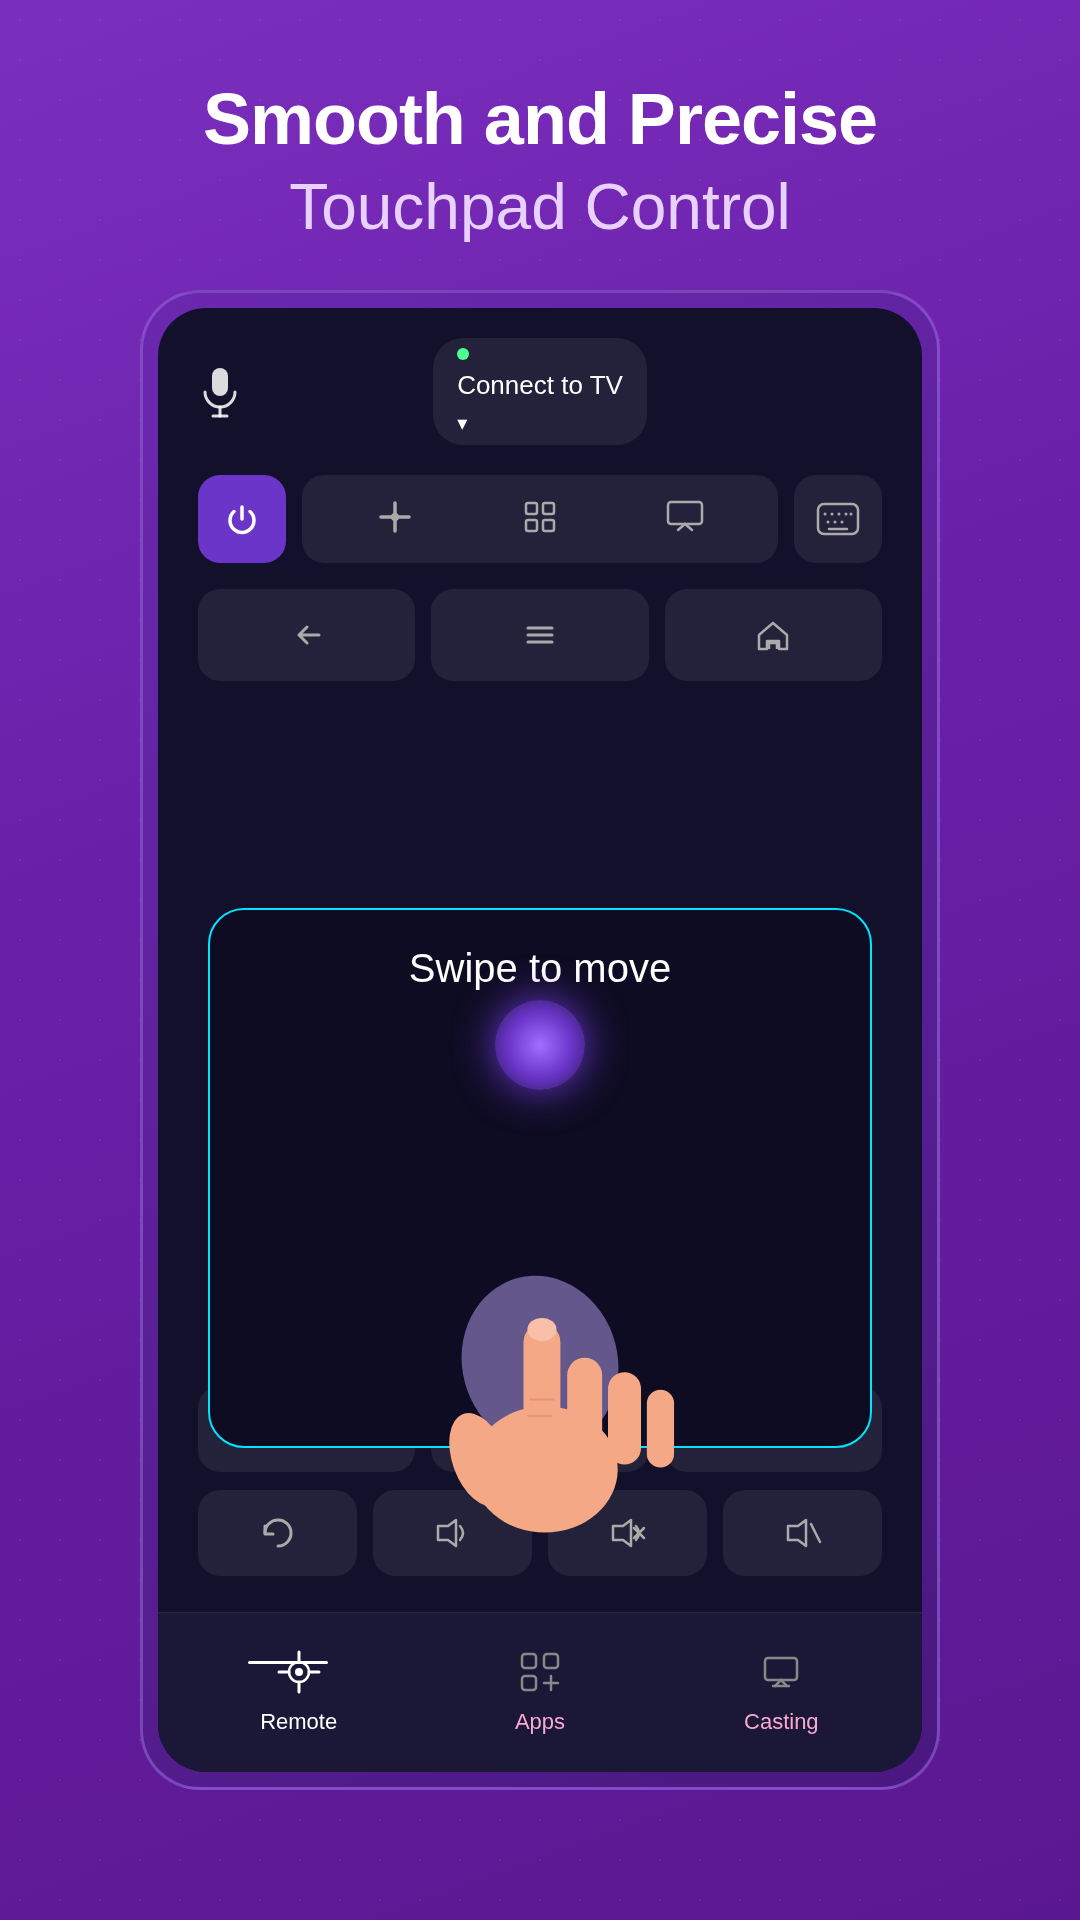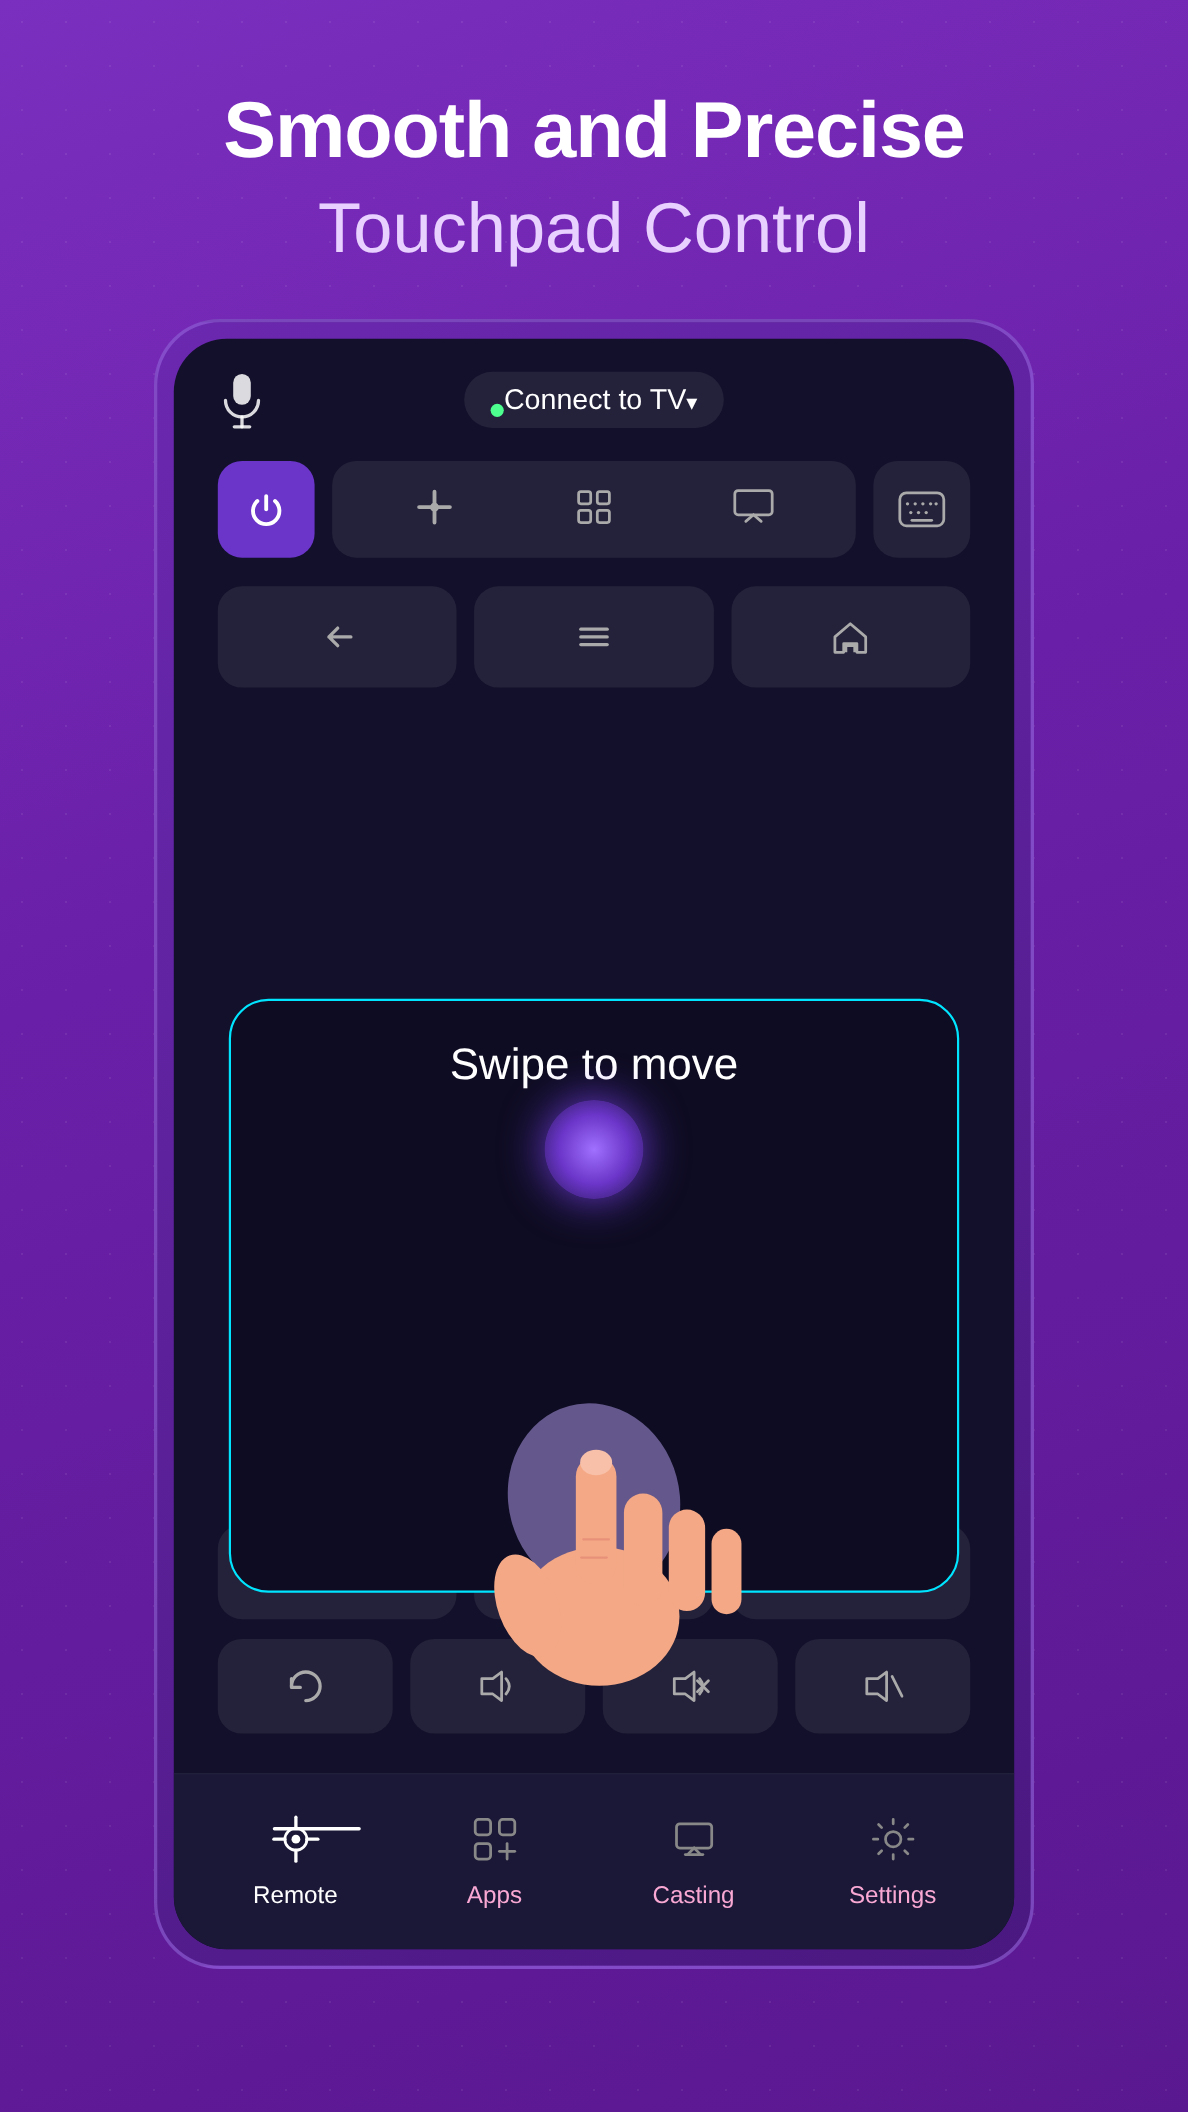--- a/index.html
+++ b/index.html
@@ -84,24 +84,26 @@
       left: 40px;
       width: 44px;
       height: 54px;
       display: flex;
       align-items: center;
       justify-content: center;
     }
 
     .connect-btn {
       display: flex;
-      align-items: flex-end;
+      align-items: flex-start;
+      gap: 10px;
       background: rgba(255,255,255,0.08);
       border-radius: 30px;
       padding: 10px 24px;
+      flex-direction: column;
     }
 
     .connect-dot {
       width: 12px;
       height: 12px;
       background: #4cff8f;
       border-radius: 50%;
     }
 
     .connect-text {
@@ -533,25 +535,16 @@
         <span class="nav-icon">
           <svg width="44" height="44" viewBox="0 0 44 44" fill="none">
             <rect x="6" y="8" width="32" height="22" rx="3" stroke="#888" stroke-width="2.5" fill="none"></rect>
             <path d="M16 36 L22 30 L28 36" stroke="#888" stroke-width="2.5" stroke-linecap="round" fill="none"></path>
             <line x1="14" y1="36" x2="30" y2="36" stroke="#888" stroke-width="2.5" stroke-linecap="round"></line>
           </svg>
         </span>
         <span class="nav-label">Casting</span>
       </div>
 
-      <div class="nav-item">
-        <span class="nav-icon">
-          <svg width="44" height="44" viewBox="0 0 44 44" fill="none">
-            <circle cx="22" cy="22" r="7" stroke="#888" stroke-width="2.5" fill="none"></circle>
-            <path d="M22 4 L22 8 M22 36 L22 40 M4 22 L8 22 M36 22 L40 22 M8.7 8.7 L11.5 11.5 M32.5 32.5 L35.3 35.3 M35.3 8.7 L32.5 11.5 M11.5 32.5 L8.7 35.3" stroke="#888" stroke-width="2.5" stroke-linecap="round"></path>
-          </svg>
-        </span>
-        <span class="nav-label">Settings</span>
-      </div>
     </div>
 
   </div>
 </div>
 
 </body></html>

